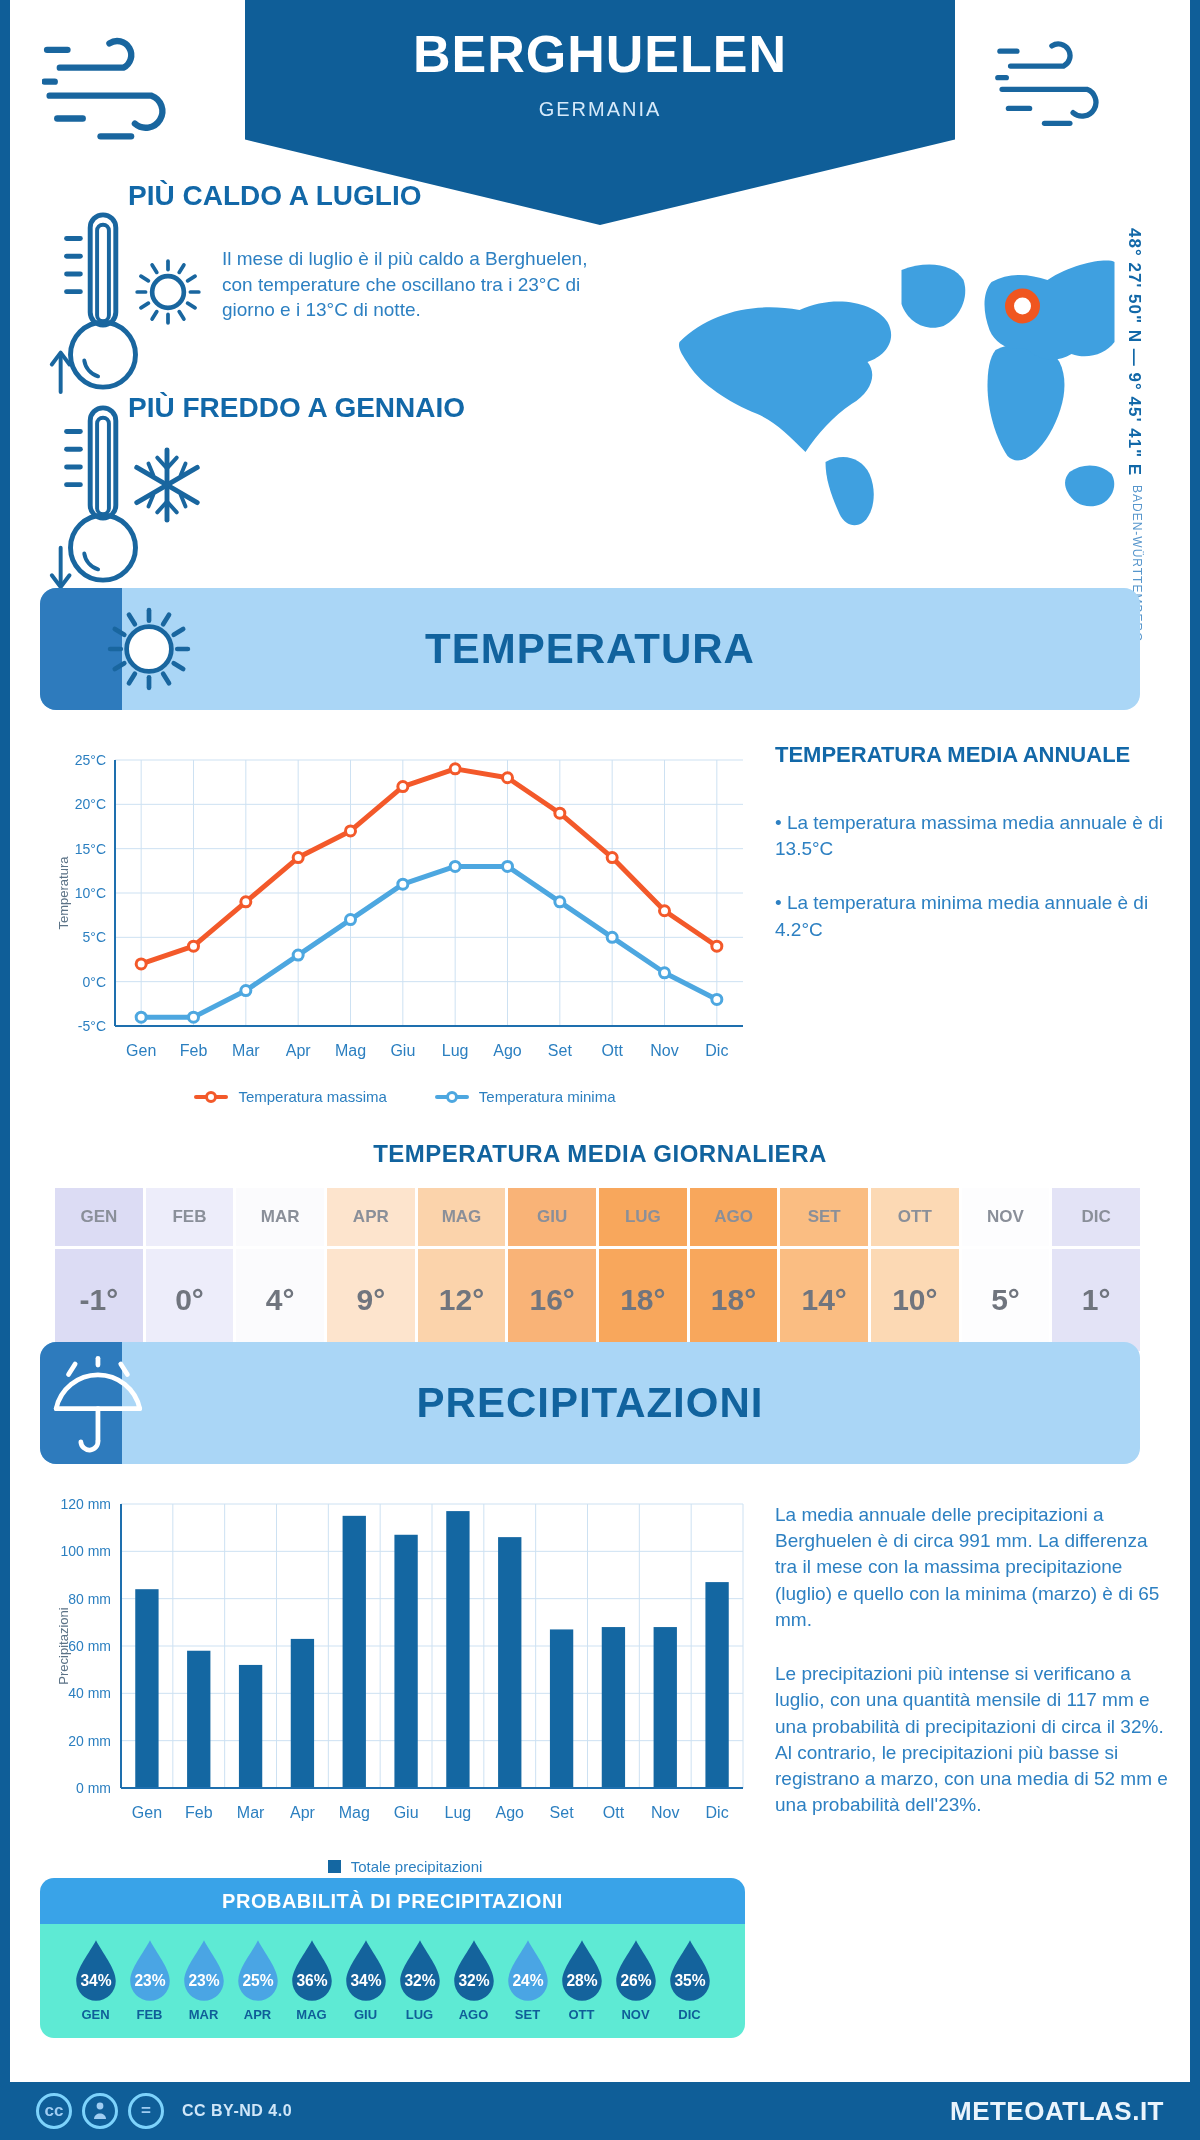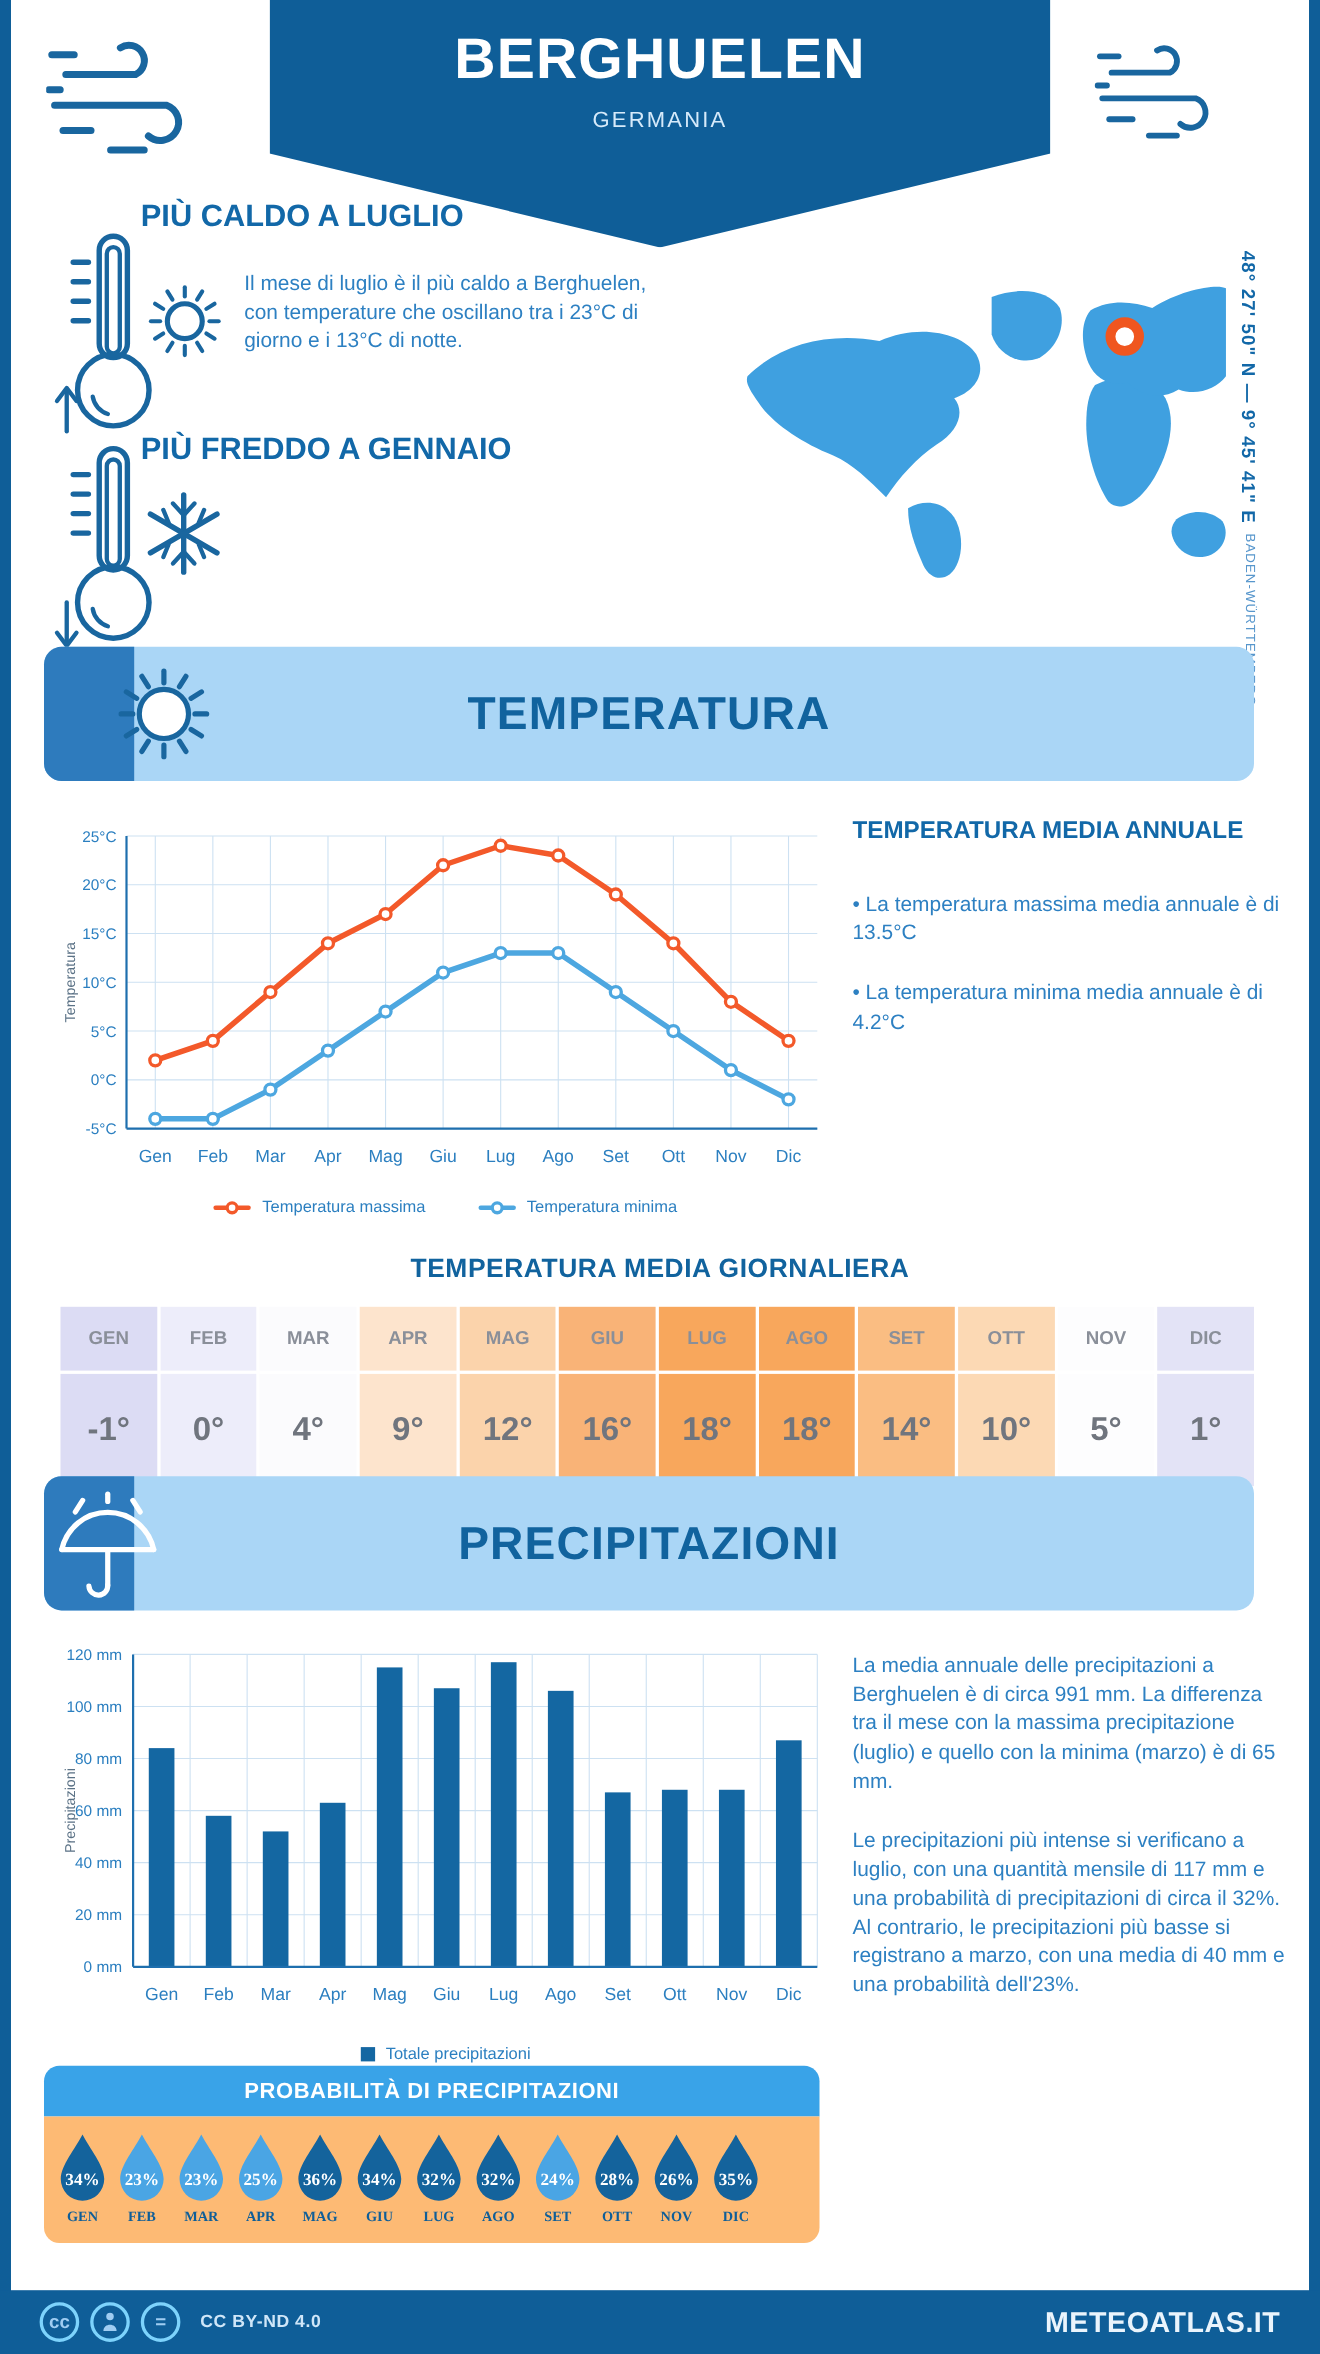--- a/index.html
+++ b/index.html
@@ -55,21 +55,21 @@
   #daily-table{position:absolute;left:55px;top:1188px;width:1085px;display:grid;
                grid-template-columns:repeat(12,1fr);gap:3px;}
   #daily-table .cell{display:flex;align-items:center;justify-content:center;}
   #daily-table .head{height:58px;font-size:17px;font-weight:bold;color:#8a8f99;}
   #daily-table .val{height:102px;font-size:30px;font-weight:bold;color:#70757e;}
 
   
   .prob{position:absolute;left:40px;top:1878px;width:705px;}
   .prob-header{height:46px;background:#39a3e8;border-radius:14px 14px 0 0;display:flex;align-items:center;justify-content:center;
                color:#fff;font-size:20px;font-weight:bold;letter-spacing:0.5px;}
-  .prob-body{background:#fdba74;border-radius:0 0 14px 14px;padding:14px 8px 16px;display:flex;justify-content:flex-start;font-family:Liberation Serif, serif;}
+  .prob-body{background:#5eead4;border-radius:0 0 14px 14px;padding:14px 8px 16px;display:flex;justify-content:center;}
   .drop{display:flex;flex-direction:column;align-items:center;width:54px;}
   .drop-svg{width:52px;height:64px;}
   .drop-month{margin-top:5px;font-size:13px;font-weight:bold;color:#0f5e98;}
 
   
   .footer{position:absolute;left:0;top:2082px;width:1200px;height:58px;background:#0f5e98;z-index:6;
           display:flex;align-items:center;justify-content:space-between;padding:0 36px;box-sizing:border-box;}
   .cc-group{display:flex;align-items:center;gap:10px;}
   .cc-circle{width:30px;height:30px;border:3px solid #7dd3fc;border-radius:50%;display:flex;align-items:center;
              justify-content:center;color:#9fcdf2;font-weight:bold;font-size:17px;}
@@ -403,21 +403,21 @@
     <div class="legend-row" style="margin-top:6px;">
       <div class="legend-item">
         <span class="legend-sq" id="bar-swatch" style="background: rgb(20, 103, 162);"></span>
         <span>Totale precipitazioni</span>
       </div>
     </div>
   </div>
 
   <div class="col-right" style="top:1502px;">
     <p>La media annuale delle precipitazioni a Berghuelen è di circa 991 mm. La differenza tra il mese con la massima precipitazione (luglio) e quello con la minima (marzo) è di 65 mm.</p>
-    <p>Le precipitazioni più intense si verificano a luglio, con una quantità mensile di 117 mm e una probabilità di precipitazioni di circa il 32%. Al contrario, le precipitazioni più basse si registrano a marzo, con una media di 40 mm e una probabilità dell'23%.</p>
+    <p>Le precipitazioni più intense si verificano a luglio, con una quantità mensile di 117 mm e una probabilità di precipitazioni di circa il 32%. Al contrario, le precipitazioni più basse si registrano a marzo, con una media di 52 mm e una probabilità dell'23%.</p>
   </div>
 
   <div class="prob">
     <div class="prob-header">PROBABILITÀ DI PRECIPITAZIONI</div>
     <div class="prob-body" id="droplets">
         <div class="drop">
      <svg class="drop-svg" viewBox="0 0 100 122">
        <path d="M50,4 C62,28 88,58 88,82 a38,38 0 1,1 -76,0 C12,58 38,28 50,4 Z" fill="#14639c"></path>
        <text x="50" y="92" text-anchor="middle" font-size="30" font-weight="bold" fill="#fff">34%</text>
      </svg>

